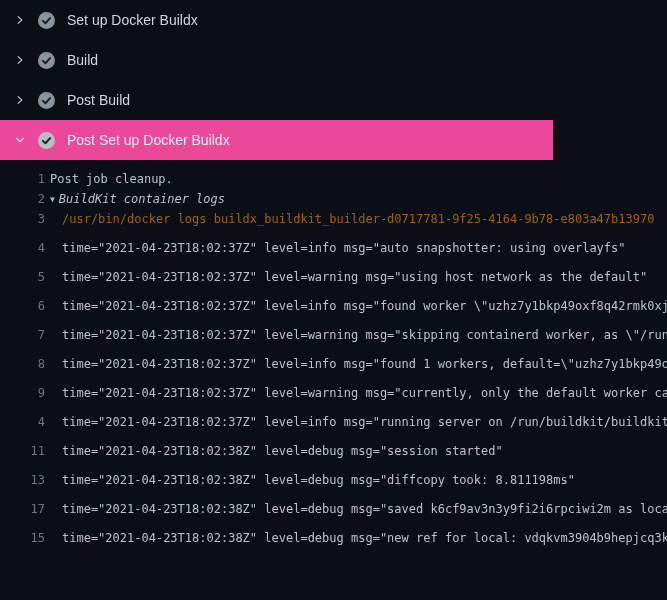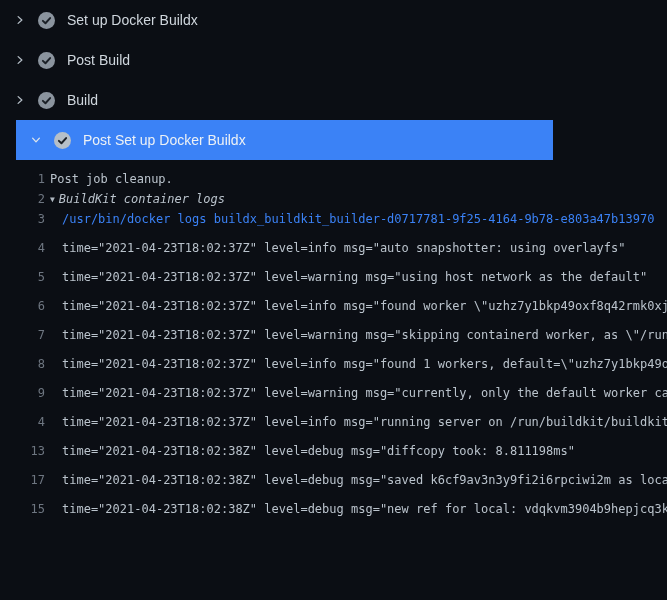--- a/index.html
+++ b/index.html
@@ -18,23 +18,22 @@
   .step-row {
     height: 40px;
     display: flex;
     align-items: center;
     font-family: "Liberation Sans", sans-serif;
     font-size: 14px;
     color: #cfd6dd;
     cursor: pointer;
   }
   .step-row.expanded {
-    background: #3b82f6;
+    background: #ec4899;
     color: #edf1f5;
-    margin-left: 16px;
   }
   .chev {
     flex: 0 0 16px;
     margin-left: 12px;
     display: flex;
     align-items: center;
     justify-content: center;
     color: #b3bcc5;
   }
   .chev svg { display: block; }
@@ -67,21 +66,21 @@
   .ln {
     flex: 0 0 45px;
     width: 45px;
     text-align: right;
     color: #6e7681;
     cursor: pointer;
     user-select: none;
   }
   .lt { padding-left: 5px; }
   .log-row.nested .lt { padding-left: 17px; }
-  .log-row.command .lt { color: #3b82f6; }
+  .log-row.command .lt { color: #a16207; }
   .log-row.group .lt { cursor: pointer; font-style: italic; }
   .toggle {
     display: inline-block;
     font-size: 8px;
     color: #aeb7c0;
     margin-right: 4px;
     vertical-align: 1px;
   }
 </style>
 </head>
@@ -109,36 +108,36 @@
       <svg width="12" height="12" viewBox="0 0 16 16">
           <path d="M5.5 3.5 L10.5 8 L5.5 12.5" fill="none" stroke="currentColor" stroke-width="1.7" stroke-linecap="round" stroke-linejoin="round"></path>
         </svg>
     </span>
     <span class="check">
       <svg width="17" height="17" viewBox="0 0 16 16">
           <circle class="circle-fill" cx="8" cy="8" r="8"></circle>
           <path d="M4.6 8.3 L7 10.6 L11.4 5.7" fill="none" stroke="#1b2027" stroke-width="1.8" stroke-linecap="round" stroke-linejoin="round"></path>
         </svg>
     </span>
-    <span class="step-title">Post Build</span>
+    <span class="step-title">Build</span>
   </div>
 
   <div class="step-row collapsed">
     <span class="chev">
       <svg width="12" height="12" viewBox="0 0 16 16">
           <path d="M5.5 3.5 L10.5 8 L5.5 12.5" fill="none" stroke="currentColor" stroke-width="1.7" stroke-linecap="round" stroke-linejoin="round"></path>
         </svg>
     </span>
     <span class="check">
       <svg width="17" height="17" viewBox="0 0 16 16">
           <circle class="circle-fill" cx="8" cy="8" r="8"></circle>
           <path d="M4.6 8.3 L7 10.6 L11.4 5.7" fill="none" stroke="#1b2027" stroke-width="1.8" stroke-linecap="round" stroke-linejoin="round"></path>
         </svg>
     </span>
-    <span class="step-title">Build</span>
+    <span class="step-title">Post Build</span>
   </div>
 
   <div class="step-row expanded">
     <span class="chev">
       <svg width="12" height="12" viewBox="0 0 16 16">
           <path d="M3.5 5.5 L8 10.5 L12.5 5.5" fill="none" stroke="currentColor" stroke-width="1.7" stroke-linecap="round" stroke-linejoin="round"></path>
         </svg>
     </span>
     <span class="check">
       <svg width="17" height="17" viewBox="0 0 16 16">
@@ -155,16 +154,17 @@
     <div class="log-row top plain"><span class="ln">1</span><span class="lt">Post job cleanup.</span></div>
     <div class="log-row top group"><span class="ln">2</span><span class="lt"><span class="toggle">▼</span><span>BuildKit container logs</span></span></div>
     <div class="log-row nested command"><span class="ln">3</span><span class="lt">/usr/bin/docker logs buildx_buildkit_builder-d0717781-9f25-4164-9b78-e803a47b13970</span></div>
     <div class="log-row nested log"><span class="ln">4</span><span class="lt">time="2021-04-23T18:02:37Z" level=info msg="auto snapshotter: using overlayfs"</span></div>
     <div class="log-row nested log"><span class="ln">5</span><span class="lt">time="2021-04-23T18:02:37Z" level=warning msg="using host network as the default"</span></div>
     <div class="log-row nested log"><span class="ln">6</span><span class="lt">time="2021-04-23T18:02:37Z" level=info msg="found worker \"uzhz7y1bkp49oxf8q42rmk0xj</span></div>
     <div class="log-row nested log"><span class="ln">7</span><span class="lt">time="2021-04-23T18:02:37Z" level=warning msg="skipping containerd worker, as \"/run</span></div>
     <div class="log-row nested log"><span class="ln">8</span><span class="lt">time="2021-04-23T18:02:37Z" level=info msg="found 1 workers, default=\"uzhz7y1bkp49o</span></div>
     <div class="log-row nested log"><span class="ln">9</span><span class="lt">time="2021-04-23T18:02:37Z" level=warning msg="currently, only the default worker ca</span></div>
     <div class="log-row nested log"><span class="ln">4</span><span class="lt">time="2021-04-23T18:02:37Z" level=info msg="running server on /run/buildkit/buildkit</span></div>
+    <div class="log-row nested log"><span class="ln">11</span><span class="lt">time="2021-04-23T18:02:38Z" level=debug msg="session started"</span></div>
     <div class="log-row nested log"><span class="ln">13</span><span class="lt">time="2021-04-23T18:02:38Z" level=debug msg="diffcopy took: 8.811198ms"</span></div>
     <div class="log-row nested log"><span class="ln">17</span><span class="lt">time="2021-04-23T18:02:38Z" level=debug msg="saved k6cf9av3n3y9fi2i6rpciwi2m as loca</span></div>
     <div class="log-row nested log"><span class="ln">15</span><span class="lt">time="2021-04-23T18:02:38Z" level=debug msg="new ref for local: vdqkvm3904b9hepjcq3k</span></div>
   </div>
 
 </body></html>

